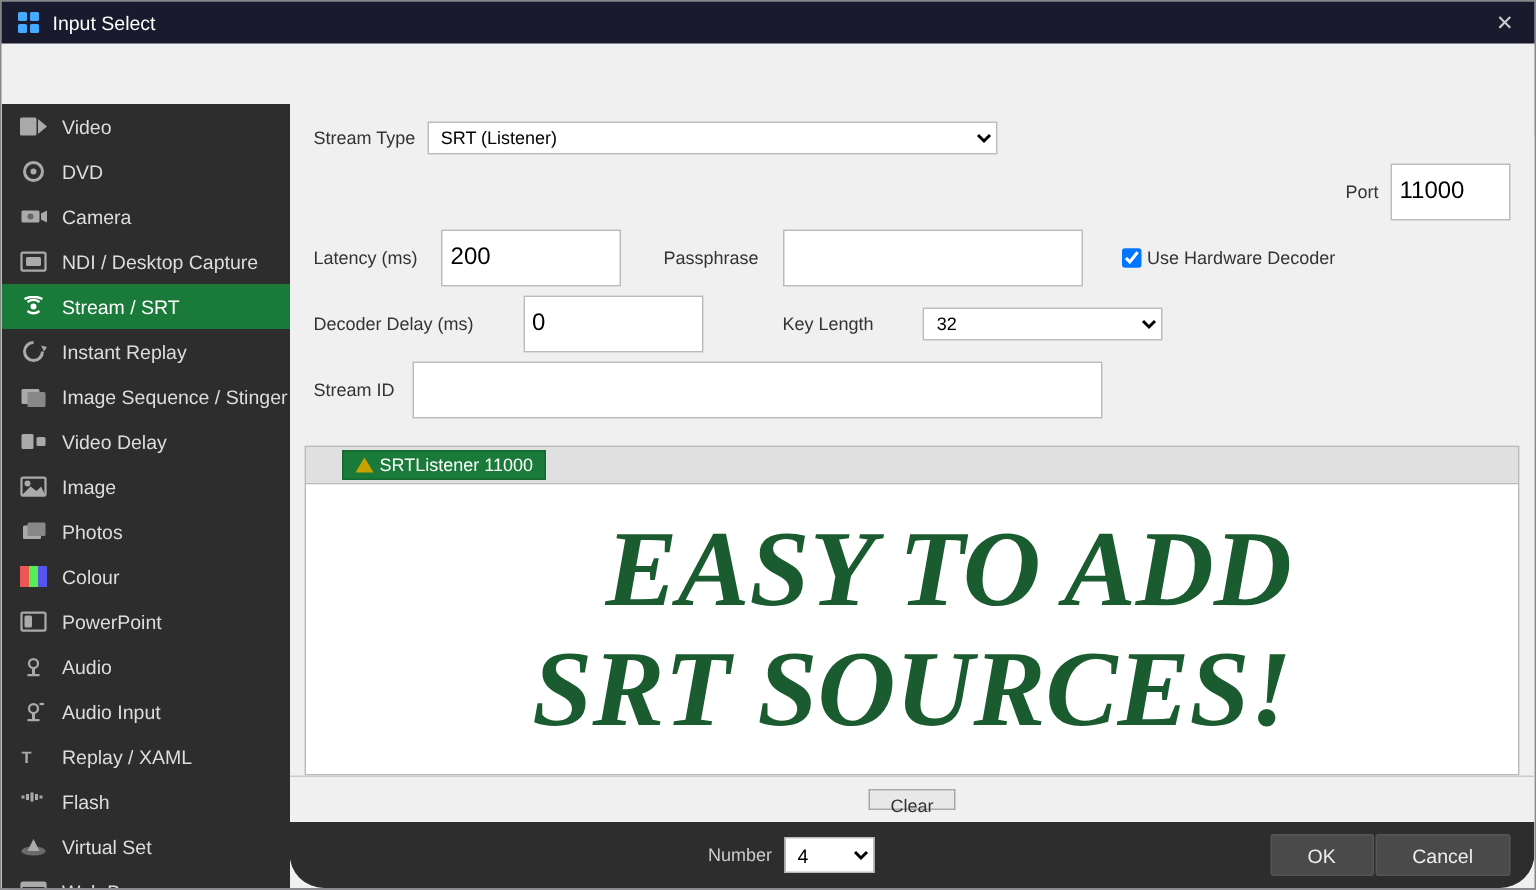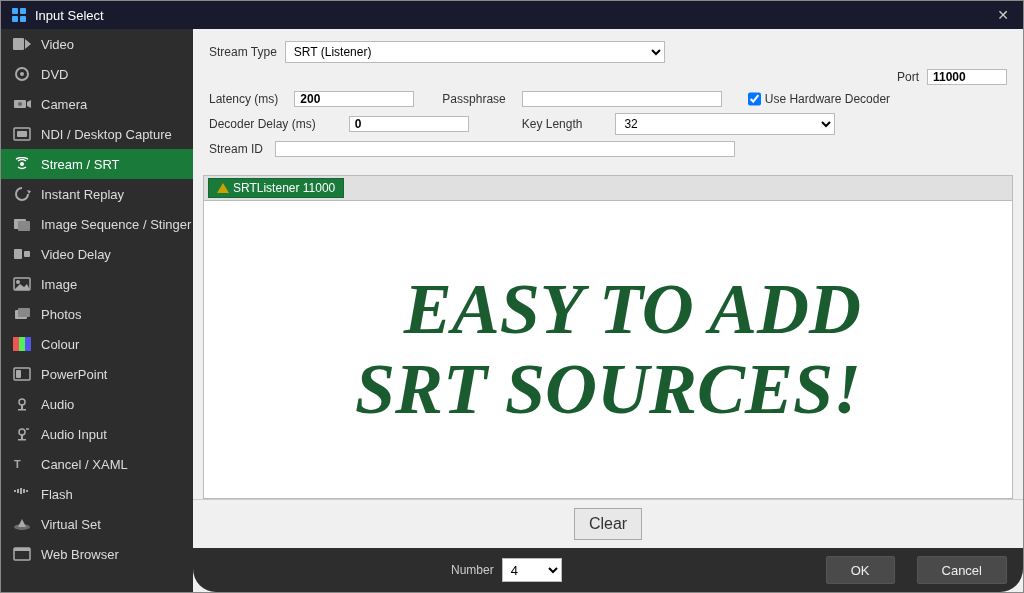--- a/index.html
+++ b/index.html
@@ -52,20 +52,21 @@
       cursor: pointer;
       font-size: 14px;
       padding: 0 4px;
       color: #ccc;
     }
 
     .content {
       display: flex;
       flex: 1;
       overflow: hidden;
+      margin-top: 40px;
     }
 
     
     .sidebar {
       width: 192px;
       background: #2d2d2d;
       color: #ddd;
       display: flex;
       flex-direction: column;
       overflow-y: auto;
@@ -119,45 +120,44 @@
     .form-label {
       color: #333;
       font-size: 12px;
       white-space: nowrap;
     }
 
     .form-input {
       background: white;
       border: 1px solid #bbb;
       padding: 2px 5px;
-      font-size: 12px;
-      height: 16px;
+      font-size: 16px;
+      height: 38px;
       outline: none;
-      font-weight: bold;
     }
 
     .form-select {
       background: white;
       border: 1px solid #bbb;
       padding: 2px 4px;
       font-size: 12px;
       height: 22px;
       outline: none;
       cursor: pointer;
     }
 
     .stream-type-select {
       width: 380px;
     }
 
     .port-input { width: 80px; }
     .latency-input { width: 120px; }
     .passphrase-input { width: 200px; }
     .decoder-delay-input { width: 120px; }
-    .keylength-select { width: 220px; }
+    .keylength-select { width: 160px; }
     .streamid-input { width: 200px; }
 
     .checkbox-group {
       display: flex;
       gap: 4px;
     }
     .checkbox-group input[type=checkbox] { cursor: pointer; }
 
     .stream-type-row {
       display: flex;
@@ -188,21 +188,21 @@
       background: white;
       overflow: hidden;
       position: relative;
       display: flex;
       flex-direction: column;
     }
 
     .preview-tab-bar {
       background: #e0e0e0;
       border-bottom: 1px solid #bbb;
-      padding: 2px 4px;
+      padding: 2px 24px;
       display: flex;
       align-items: center;
     }
 
     .preview-tab {
       display: flex;
       align-items: center;
       background: #1a7a3a;
       color: white;
       padding: 2px 8px;
@@ -254,21 +254,21 @@
       margin-left: auto;
     }
 
     
     .footer {
       display: flex;
       align-items: center;
       justify-content: flex-end;
       padding: 8px 16px;
       background: #2d2d2d;
-      gap: 22px;
+      gap: 1px;
     }
 
     .number-group {
       display: flex;
       align-items: center;
       gap: 8px;
       color: #ccc;
       font-size: 13px;
       margin-right: auto;
       margin-left: auto;
@@ -286,22 +286,22 @@
       font-size: 13px;
       cursor: pointer;
       border: 1px solid #555;
       background: #4a4a4a;
       color: #eee;
       border-radius: 2px;
     }
 
     .btn {
       padding: 3px 14px;
-      height: 32px;
-      font-size: 16px;
+      height: 14px;
+      font-size: 12px;
       cursor: pointer;
       background: #e8e8e8;
       border: 1px solid #aaa;
       color: #333;
     }
 
     
     svg { display: block; }
   </style>
 </head>
@@ -474,21 +474,21 @@
         </div>
         <span class="sidebar-label">Audio Input</span>
       </div>
 
       <div class="sidebar-item">
         <div class="sidebar-icon">
           <svg width="18" height="14" viewBox="0 0 18 14">
               <text x="1" y="11" font-size="11" font-weight="bold" fill="#aaa">T</text>
             </svg>
         </div>
-        <span class="sidebar-label">Cancel / XAML</span>
+        <span class="sidebar-label">Replay / XAML</span>
       </div>
 
       <div class="sidebar-item">
         <div class="sidebar-icon">
           <svg width="18" height="14" viewBox="0 0 18 14">
             <rect x="1" y="3" width="2" height="2" fill="#aaa"></rect>
             <rect x="4" y="2" width="2" height="4" fill="#aaa"></rect>
             <rect x="7" y="1" width="2" height="6" fill="#aaa"></rect>
             <rect x="10" y="2" width="2" height="4" fill="#aaa"></rect>
             <rect x="13" y="3" width="2" height="2" fill="#aaa"></rect>

